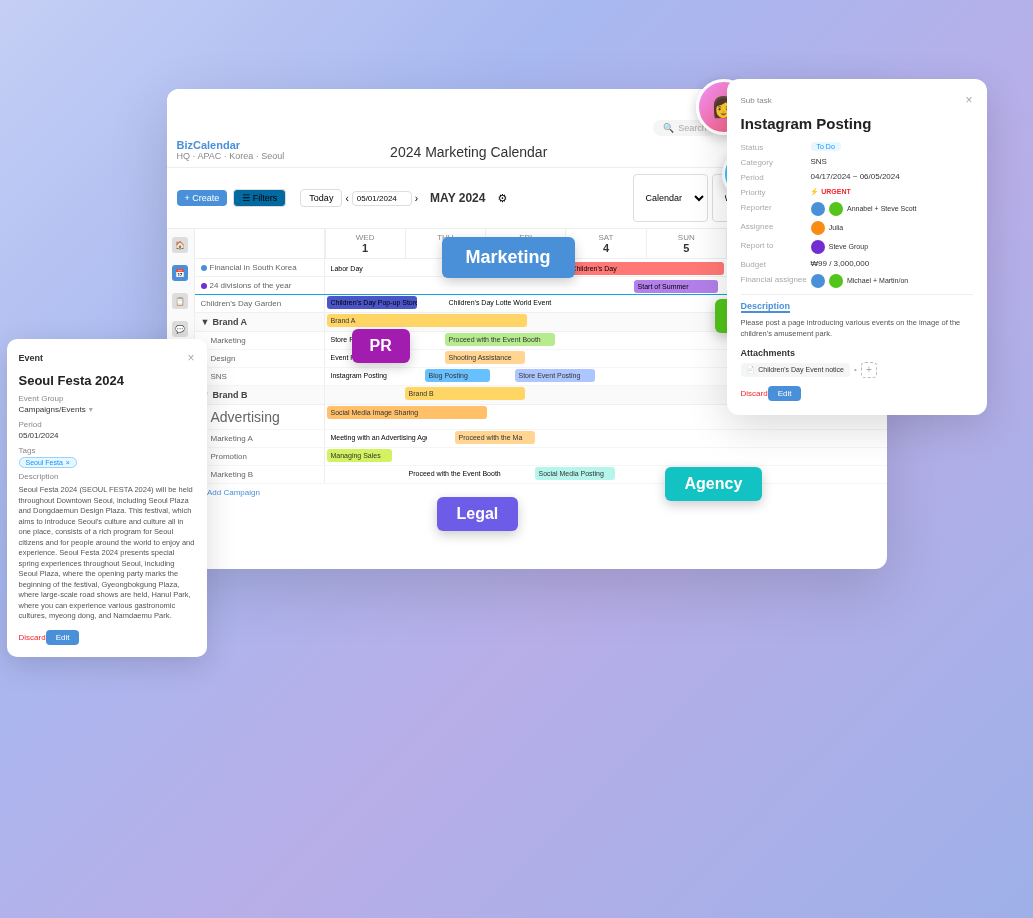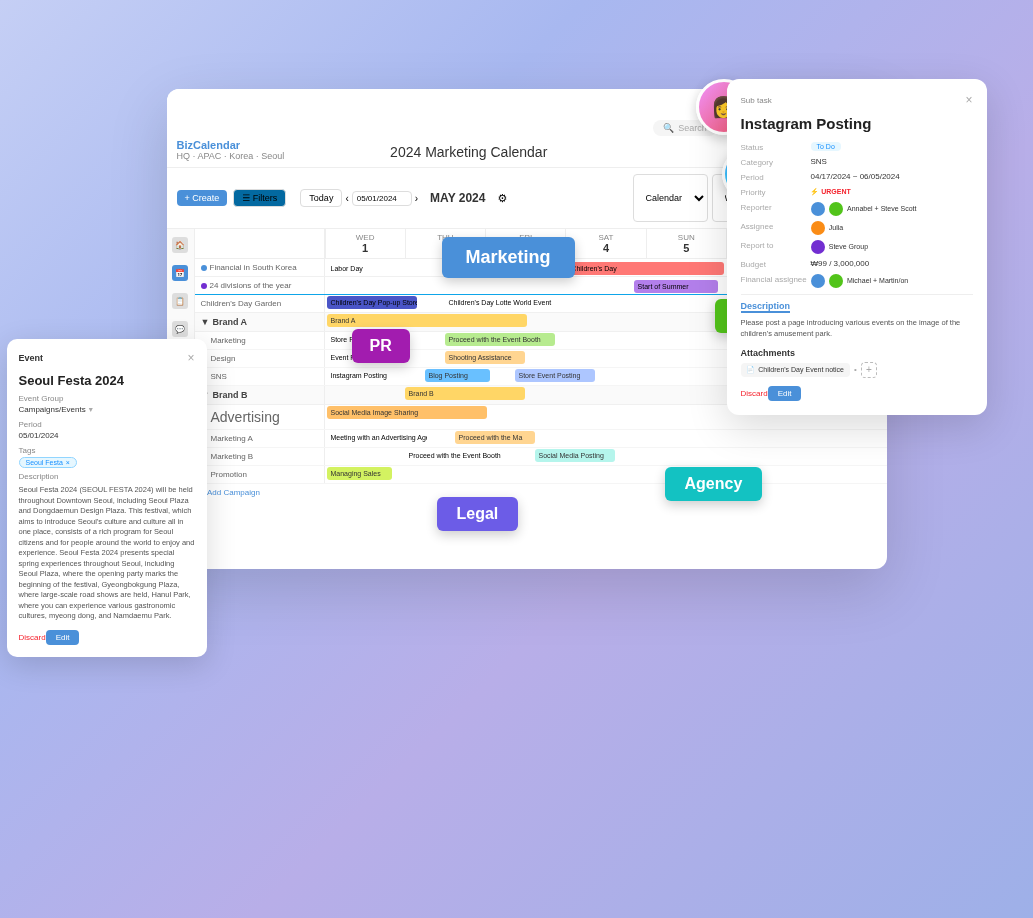--- a/index.html
+++ b/index.html
@@ -753,39 +753,39 @@
               <span>Meeting with an Advertising Agency</span>
             </div>
             <div class="bar" style="left:130px;width:80px;background:#ffd591;color:#333;top:1px;">
               <span>Proceed with the Ma</span>
             </div>
           </div>
         </div>
 
         <div style="display:grid;grid-template-columns:130px repeat(7,1fr);min-height:18px;border-bottom:1px solid #f5f5f5;">
           <div class="row-label-cell" style="padding-left:16px;">
+            <span style="font-size:8px;">Promotion</span>
+          </div>
+          <div style="grid-column:2/span 7;position:relative;padding:2px 0;">
+            <div class="bar" style="left:2px;width:65px;background:#d3f261;color:#333;top:1px;">
+              <span>Managing Sales</span>
+            </div>
+          </div>
+        </div>
+
+        <div style="display:grid;grid-template-columns:130px repeat(7,1fr);min-height:18px;border-bottom:1px solid #f5f5f5;">
+          <div class="row-label-cell" style="padding-left:16px;">
             <span style="font-size:8px;">Marketing B</span>
           </div>
           <div style="grid-column:2/span 7;position:relative;padding:2px 0;">
             <div class="bar blue" style="left:80px;width:100px;top:1px;">
               <span>Proceed with the Event Booth</span>
             </div>
             <div class="bar" style="left:210px;width:80px;background:#b5f5ec;color:#333;top:1px;">
               <span>Social Media Posting</span>
-            </div>
-          </div>
-        </div>
-
-        <div style="display:grid;grid-template-columns:130px repeat(7,1fr);min-height:18px;border-bottom:1px solid #f5f5f5;">
-          <div class="row-label-cell" style="padding-left:16px;">
-            <span style="font-size:8px;">Promotion</span>
-          </div>
-          <div style="grid-column:2/span 7;position:relative;padding:2px 0;">
-            <div class="bar" style="left:2px;width:65px;background:#d3f261;color:#333;top:1px;">
-              <span>Managing Sales</span>
             </div>
           </div>
         </div>
 
         <div style="padding:4px 6px;font-size:8px;color:#4a90d9;cursor:pointer;">+ Add Campaign</div>
       </div>
     </div>
 
     <div class="float-label float-marketing">Marketing</div>
     <div class="float-label float-sales">Sales</div>

